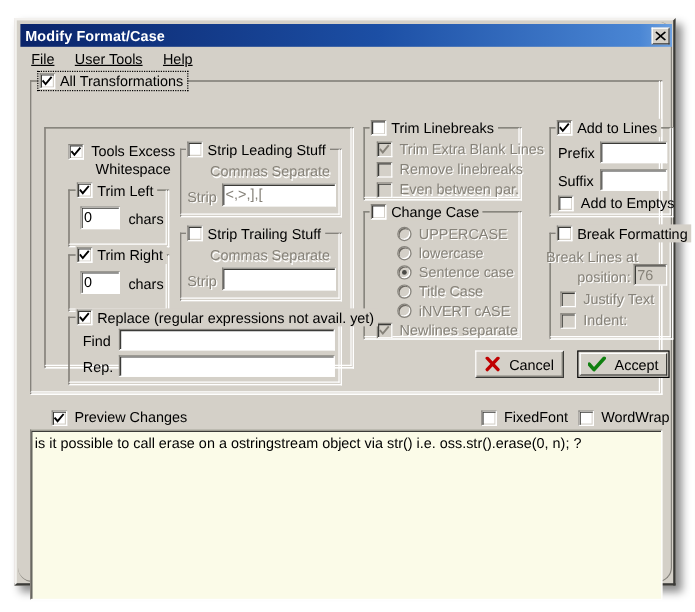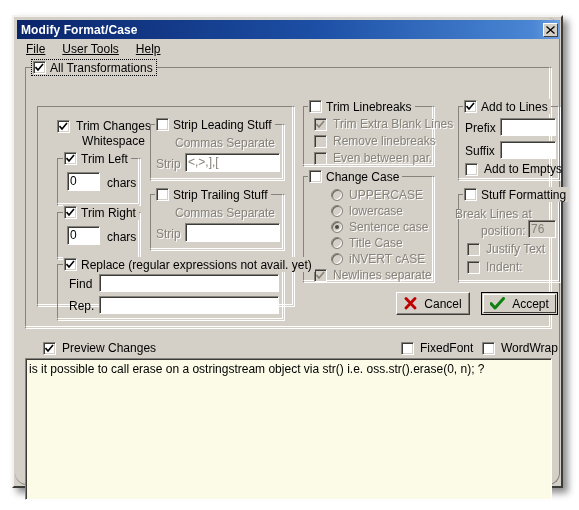--- a/index.html
+++ b/index.html
@@ -269,21 +269,21 @@
         <div class="group" style="left:-1px; top:-1px; width:258px; height:201px;"></div>
       </div>
 
       <div class="row" style="position:absolute; left:42px; top:101px; align-items:flex-start;">
         <div class="cbx" style="margin-top:1px;">
           <svg width="9" height="9" viewBox="0 0 9 9">
             <path d="M0.5 4 L3 7 L8 1" stroke="#000" stroke-width="1.6" fill="none"></path>
           </svg>
         </div>
         <div style="margin-left:6px; line-height:15px; text-align:center;">
-          <div class="lbl">Trim Changes</div>
+          <div class="lbl">Tools Excess</div>
           <div class="lbl">Whitespace</div>
         </div>
       </div>
 
       <div class="group-outer" style="left:42px; top:140px; width:84px; height:48px;">
         <div class="group" style="left:-1px; top:-1px; width:84px; height:48px;"></div>
       </div>
       <div class="grp-title" style="left:48px; top:133px;">
         <div class="cbx">
           <svg width="9" height="9" viewBox="0 0 9 9">
@@ -427,21 +427,21 @@
       <div class="row" style="position:absolute; left:450px; top:144px; gap:6px;">
         <div class="cbx"></div>
         <span class="lbl">Add to Emptys</span>
       </div>
 
       <div class="group-outer" style="left:443px; top:176px; width:103px; height:89px;">
         <div class="group" style="left:-1px; top:-1px; width:103px; height:89px;"></div>
       </div>
       <div class="grp-title" style="left:448px; top:169px;">
         <div class="cbx"></div>
-        <span class="lbl">Stuff Formatting</span>
+        <span class="lbl">Break Formatting</span>
       </div>
       <div class="lbl dis" style="position:absolute; left:440px; top:189px;">Break Lines at</div>
       <div class="lbl dis" style="position:absolute; left:466px; top:206px;">position:</div>
       <div class="txt dis" style="position:absolute; left:513px; top:202px; width:28px; height:18px;">76</div>
       <div class="row" style="position:absolute; left:452px; top:224px; gap:6px;">
         <div class="cbx dis"></div>
         <span class="lbl dis">Justify Text</span>
       </div>
       <div class="row" style="position:absolute; left:452px; top:242px; gap:6px;">
         <div class="cbx dis"></div>

